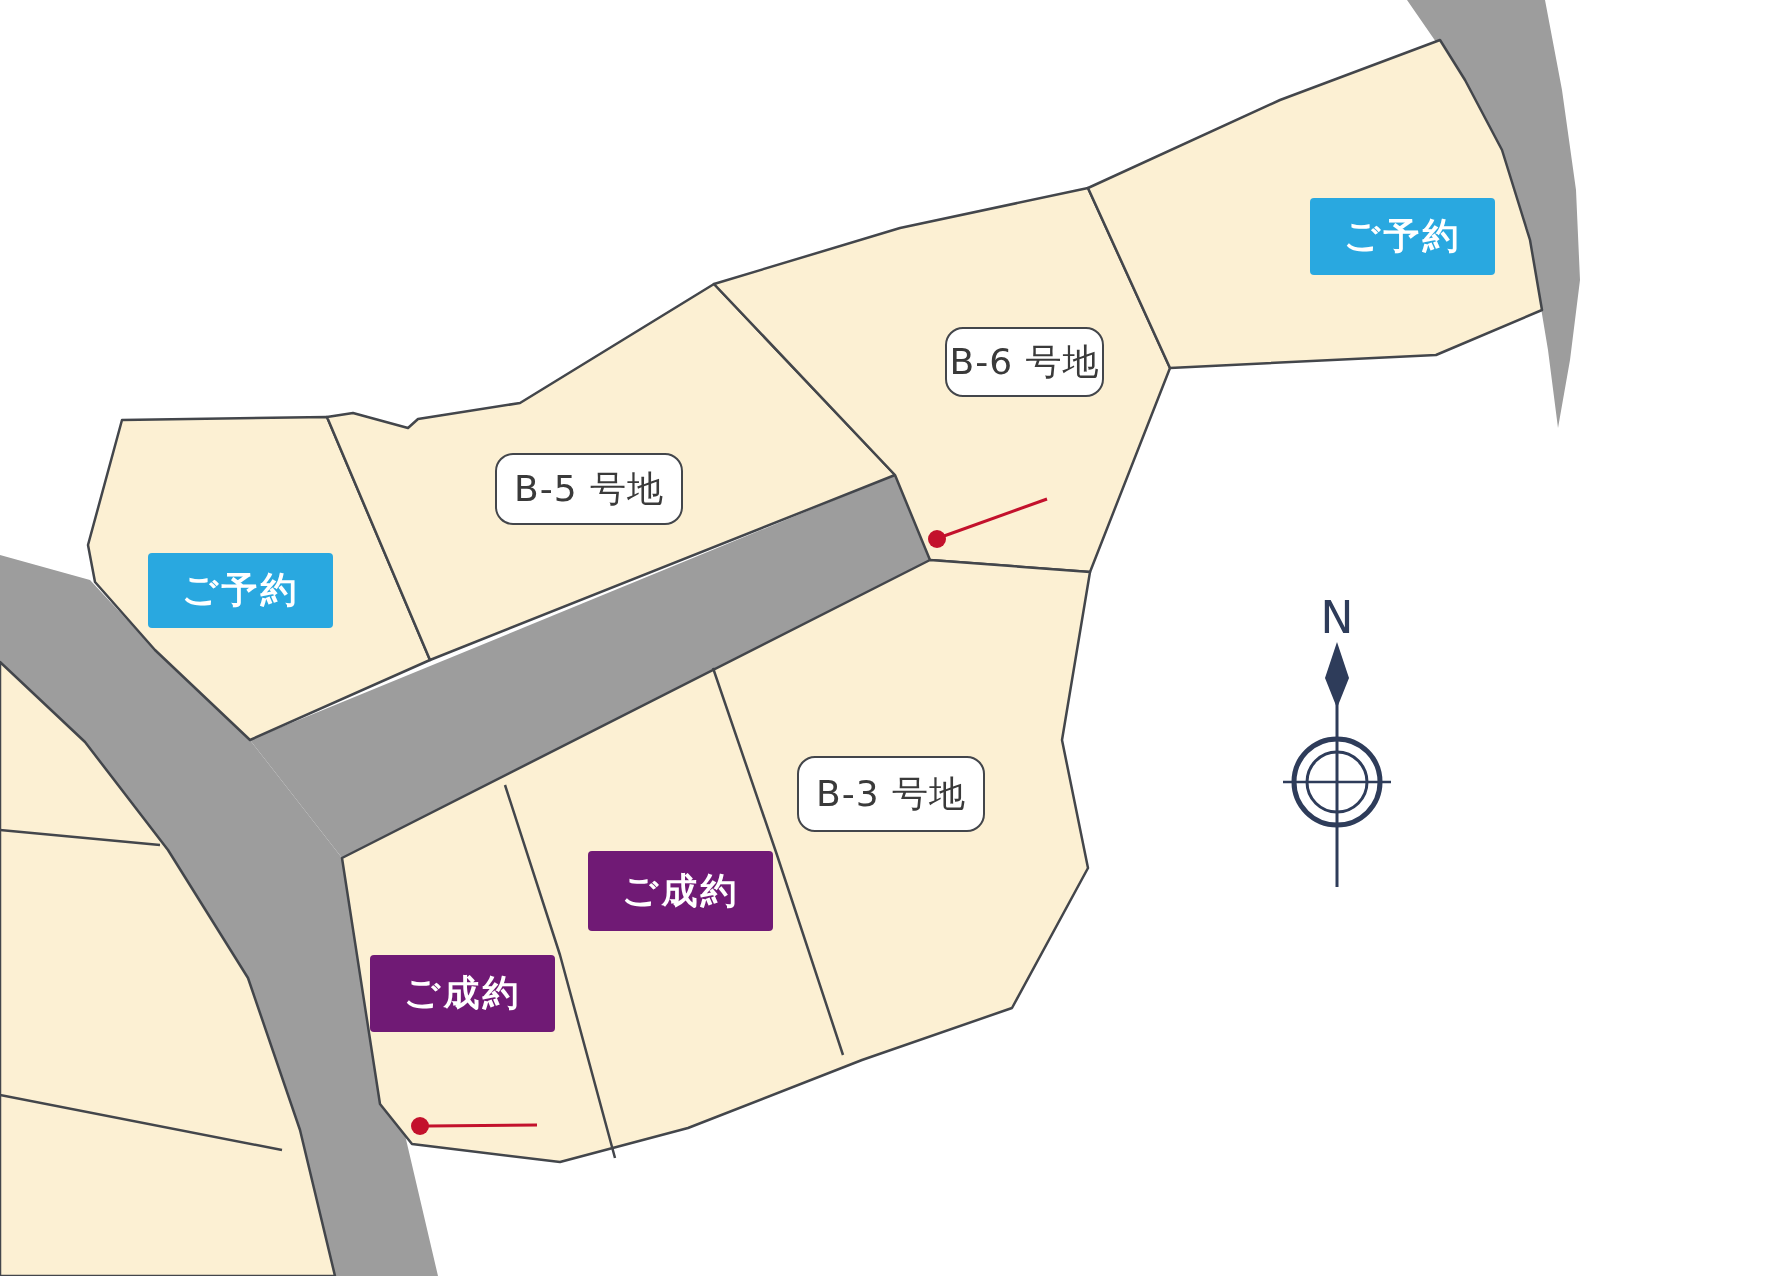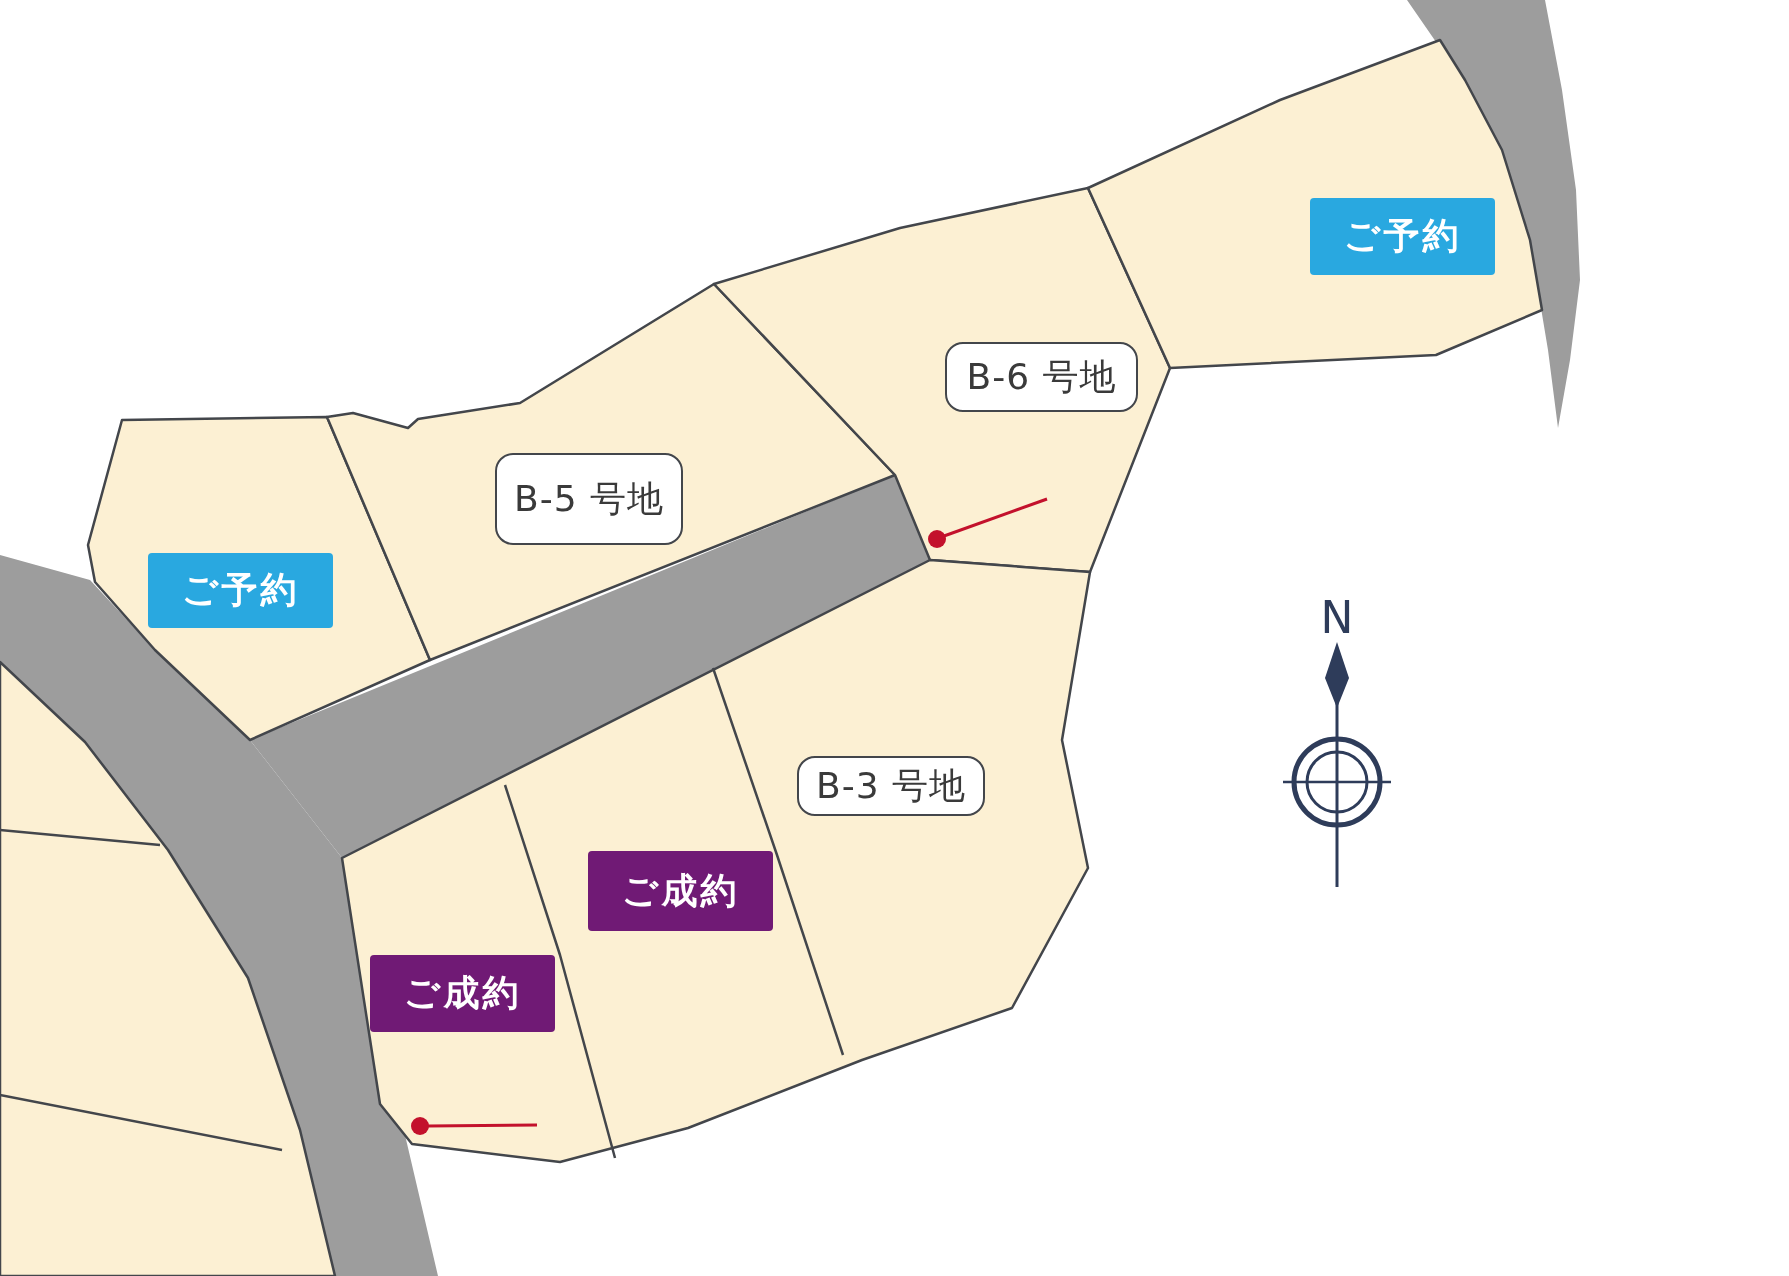--- a/index.html
+++ b/index.html
@@ -55,23 +55,23 @@
 
     <g stroke="#2e3c5a" fill="none">
       <line x1="1337" y1="648" x2="1337" y2="887" stroke-width="3"></line>
       <polygon points="1337,642 1349,678 1337,708 1325,678" fill="#2e3c5a" stroke="none"></polygon>
       <circle cx="1337" cy="782" r="43" stroke-width="5"></circle>
       <circle cx="1337" cy="782" r="30" stroke-width="3"></circle>
       <line x1="1283" y1="782" x2="1391" y2="782" stroke-width="2.5"></line>
     </g>
   </svg>
 
-  <div class="lot-label" style="left:495px;top:453px;width:188px;height:92px;">B-5 号地</div>
-  <div class="lot-label" style="left:945px;top:342px;width:193px;height:70px;">B-6 号地</div>
-  <div class="lot-label" style="left:797px;top:756px;width:188px;height:60px;">B-3 号地</div>
+  <div class="lot-label" style="left:495px;top:453px;width:188px;height:72px;">B-5 号地</div>
+  <div class="lot-label" style="left:945px;top:327px;width:159px;height:70px;">B-6 号地</div>
+  <div class="lot-label" style="left:797px;top:756px;width:188px;height:76px;">B-3 号地</div>
 
   <div class="badge blue" style="left:148px;top:553px;width:185px;height:75px;">ご予約</div>
   <div class="badge blue" style="left:1310px;top:198px;width:185px;height:77px;">ご予約</div>
   <div class="badge red" style="left:588px;top:851px;width:185px;height:80px;">ご成約</div>
   <div class="badge red" style="left:370px;top:955px;width:185px;height:77px;">ご成約</div>
 
   <div id="north-letter" style="left:1337px;top:592px;">N</div>
 </div>
 
 </body></html>

